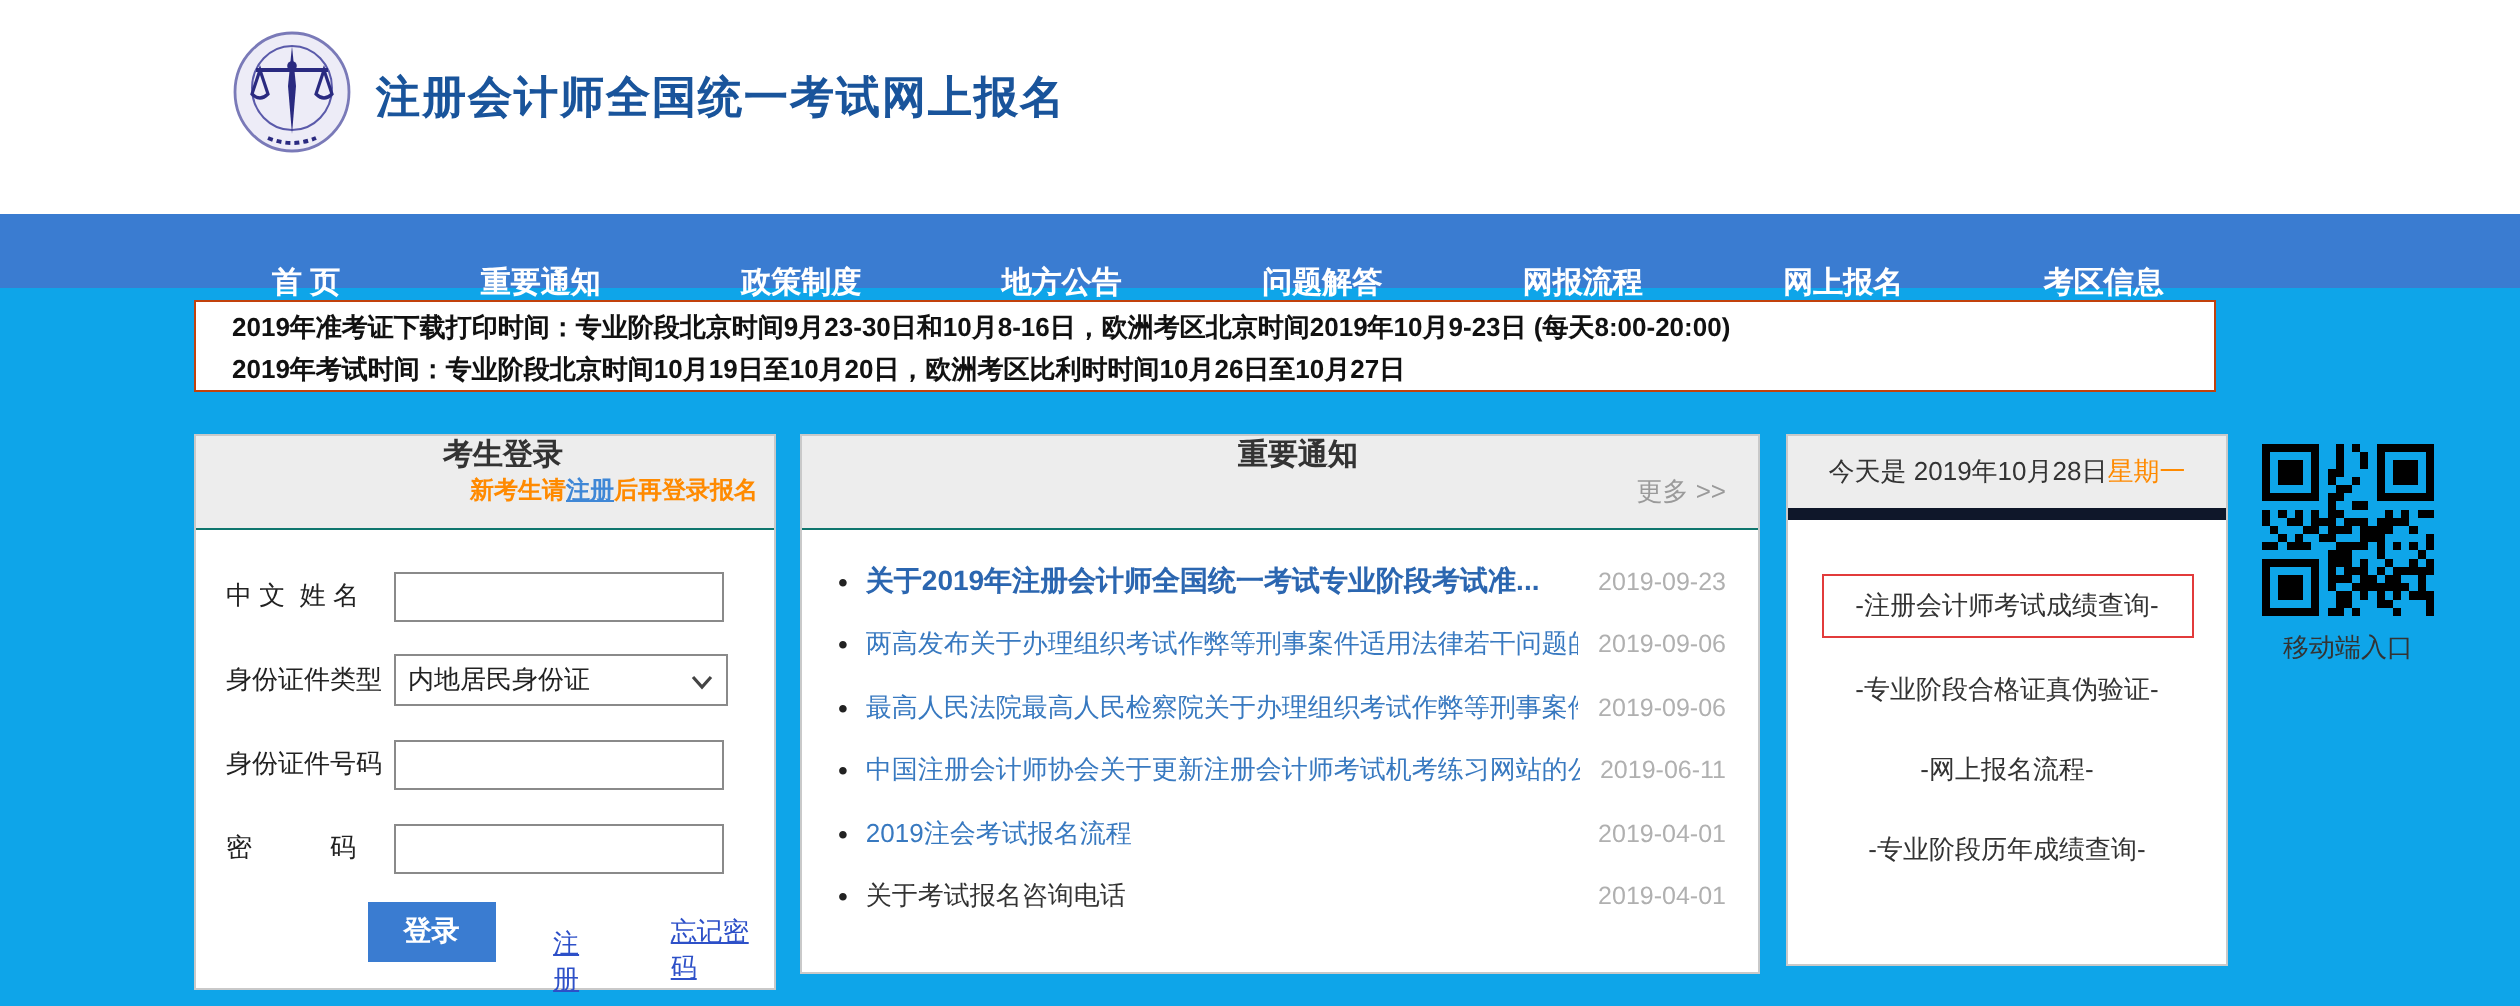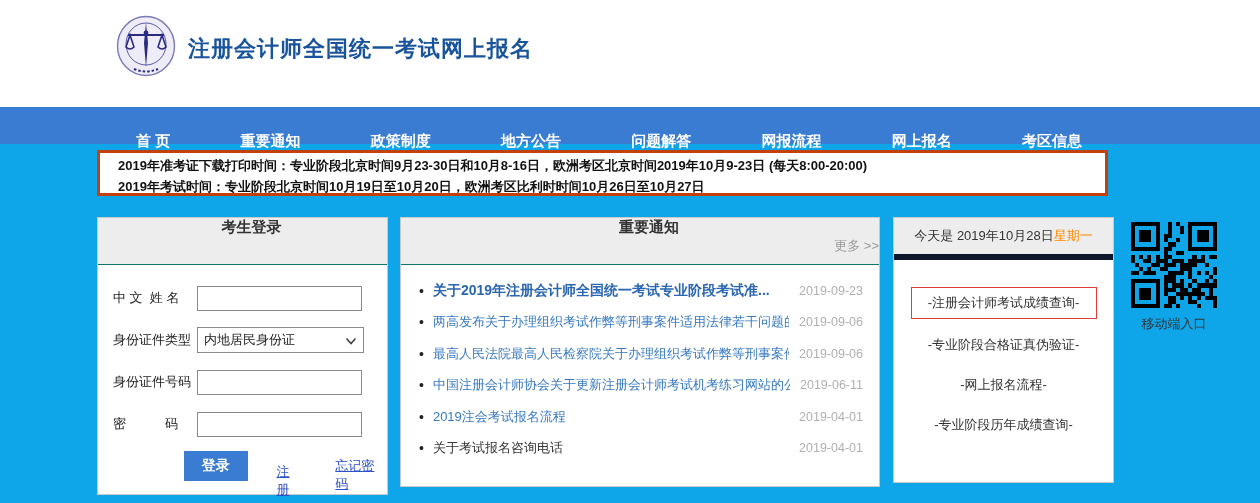--- a/index.html
+++ b/index.html
@@ -11,21 +11,21 @@
   .header { position:absolute; left:0; top:0; width:1260px; height:107px; background:#fff; }
   .logo { position:absolute; left:116px; top:15px; width:60px; height:62px; }
   .site-title { position:absolute; left:188px; top:34px; font-size:22px; font-weight:bold; color:#19549b; letter-spacing:1px; }
 
   
   .nav { position:absolute; left:0; top:107px; width:1260px; height:37px; background:#3a7cd1; }
   .nav-inner { position:absolute; left:136px; right:178px; top:16px; height:37px; display:flex; justify-content:space-between; align-items:center; }
   .nav-item { color:#fff; font-size:15px; font-weight:bold; text-decoration:none; cursor:pointer; white-space:nowrap; }
 
   
-  .notice-box { position:absolute; left:97px; top:150px; width:1011px; height:46px; border:3px solid #c2410c; background:#fff; padding:2px 0 0 18px; }
+  .notice-box { position:absolute; left:97px; top:150px; width:1011px; height:46px; border:1px solid #c2410c; background:#fff; padding:2px 0 0 18px; }
   .notice-line { font-size:13px; font-weight:bold; color:#111; line-height:21px; white-space:nowrap; }
 
   
   .panel { position:absolute; border:1px solid #c9c9c9; background:#fff; }
   .panel-header { height:47px; background:#ededed; border-bottom:1px solid #0f766e; display:flex; align-items:center;flex-direction:column; }
   .panel-title { font-size:15px; font-weight:bold; color:#333; padding-left:18px; }
 
   
   .login-panel { left:97px; top:217px; width:291px; height:278px; }
   .login-sub { margin-left:auto; padding-right:8px; font-size:12px; font-weight:bold; color:#ff8a00; white-space:nowrap; }
@@ -37,21 +37,21 @@
   .select-box { position:relative; width:167px; height:26px; border:1px solid #8a8a8a; background:#fff; font-size:13px; color:#222; display:flex; align-items:center; padding-left:6px; cursor:pointer; }
   .select-box .chev { position:absolute; right:6px; top:7px; }
   .btn-row { display:flex; align-items:flex-start; padding-left:86px; margin-top:6px;gap:11px; }
   .login-btn { width:64px; height:30px; background:#3a7cd1; color:#fff; font-size:14px; font-weight:bold; border:none; cursor:pointer; }
   .small-link { font-size:13px; color:#2d50c8; text-decoration:underline; cursor:pointer; }
   .reg-link { margin-left:18px; margin-top:12px; }
   .forgot-link { margin-left:22px; margin-top:6px; }
 
   
   .notices-panel { left:400px; top:217px; width:480px; height:270px; }
-  .more-link { margin-left:auto; font-size:13px; color:#9a9a9a; cursor:pointer; }
+  .more-link { margin-left:auto; padding-right:16px; font-size:13px; color:#9a9a9a; cursor:pointer; }
   .notice-list { padding-top:10px; }
   .notice-item { display:flex; align-items:center; height:31.5px; padding:0 16px 0 18px; }
   .bullet { color:#222; font-size:14px; margin-right:9px; }
   .notice-title { flex:1; font-size:13px; color:#3879c0; text-decoration:none; cursor:pointer; overflow:hidden; white-space:nowrap; }
   .notice-item.first .notice-title { font-size:14px; font-weight:bold; color:#2b66b0; }
   .notice-item.plain .notice-title { color:#333; }
   .notice-date { font-size:12.5px; color:#b0b0b0; margin-left:10px; }
 
   
   .sidebar-panel { left:893px; top:217px; width:221px; height:266px; }
@@ -102,20 +102,21 @@
   </div>
 
   <div class="notice-box">
     <div class="notice-line">2019年准考证下载打印时间：专业阶段北京时间9月23-30日和10月8-16日，欧洲考区北京时间2019年10月9-23日 (每天8:00-20:00)</div>
     <div class="notice-line">2019年考试时间：专业阶段北京时间10月19日至10月20日，欧洲考区比利时时间10月26日至10月27日</div>
   </div>
 
   <div class="panel login-panel">
     <div class="panel-header">
       <span class="panel-title">考生登录</span>
+      <span class="login-sub"><span>新考生请</span><a>注册</a><span>后再登录报名</span></span>
     </div>
     <div class="form">
       <div class="form-row">
         <span class="form-label">中 文  姓 名</span>
         <input class="text-input" type="text" style="">
       </div>
       <div class="form-row">
         <span class="form-label">身份证件类型</span>
         <div class="select-box">
           <span>内地居民身份证</span>

